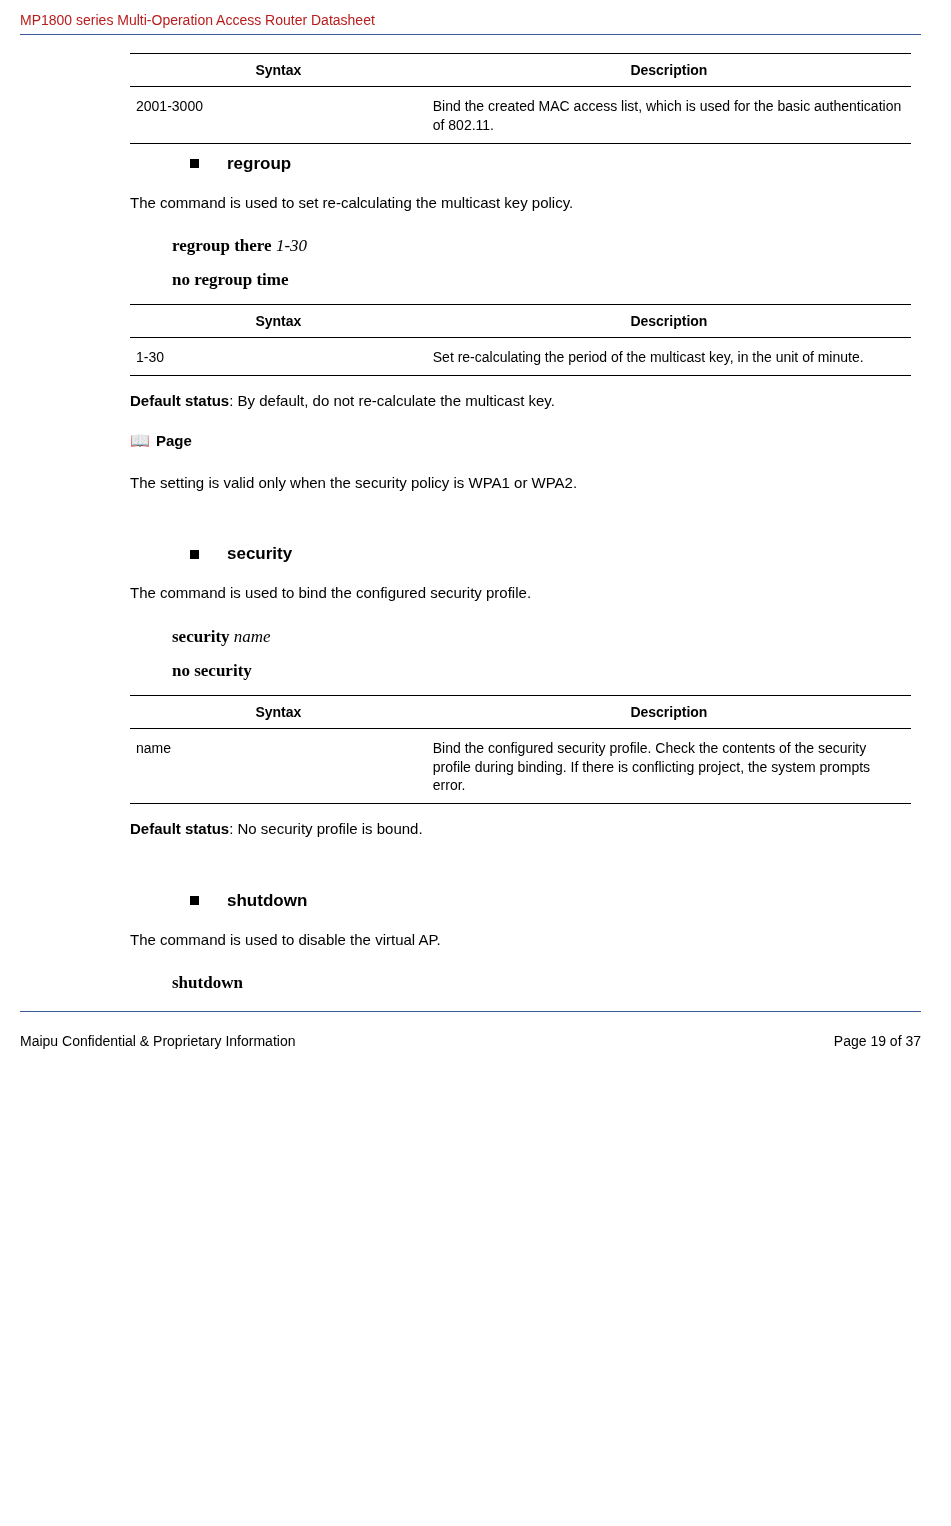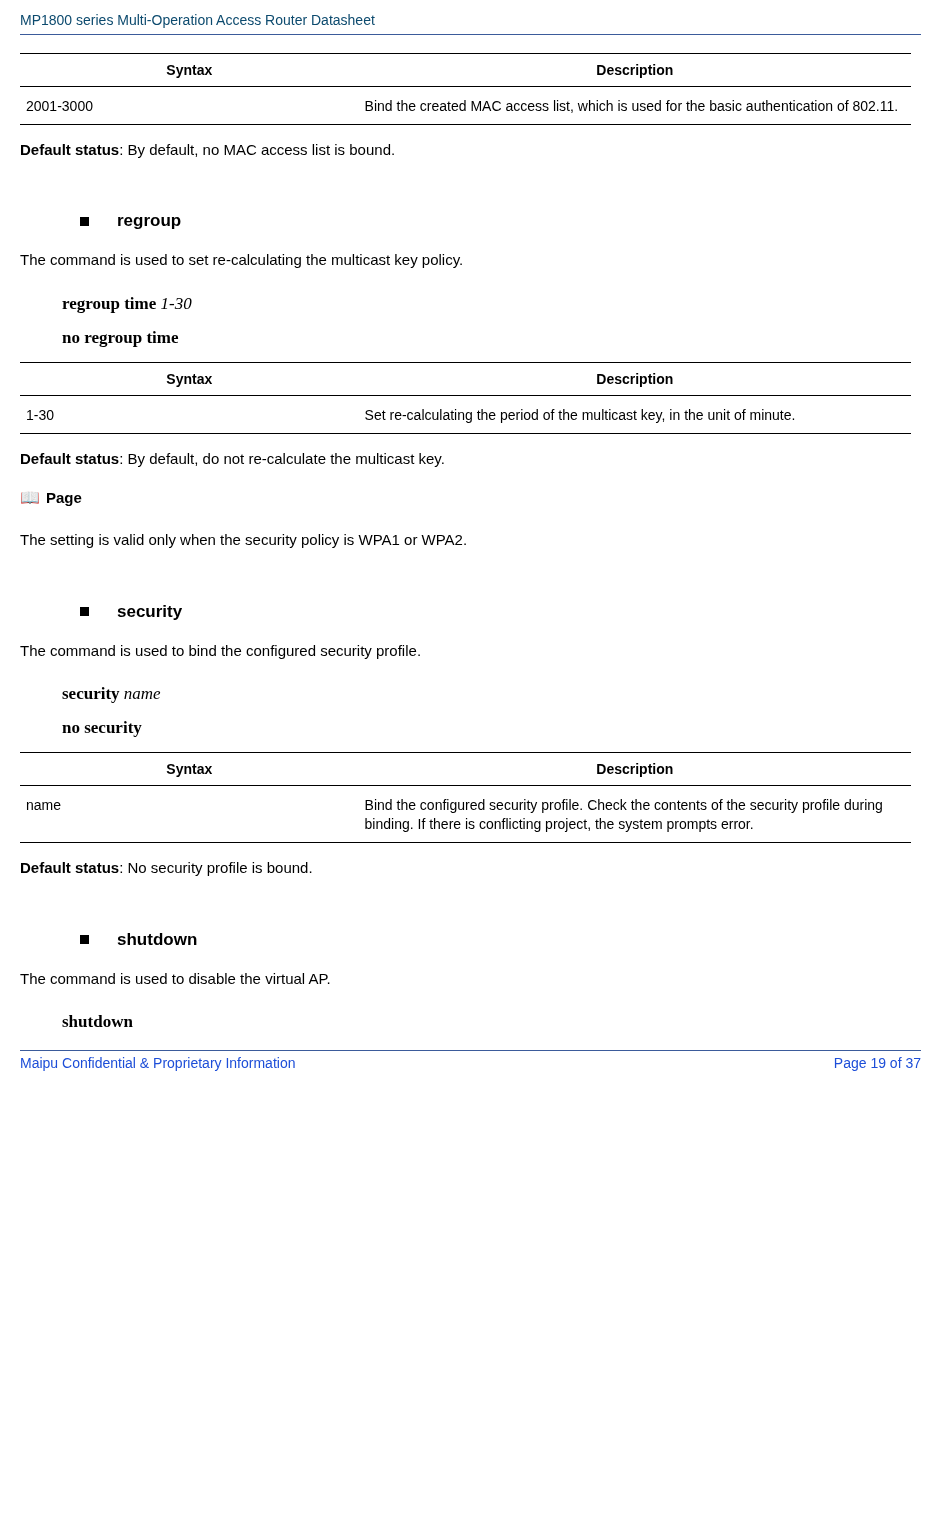--- a/index.html
+++ b/index.html
@@ -7,27 +7,28 @@
     padding: 0;
     font-family: Verdana, Geneva, sans-serif;
     background: #fff;
     color: #000;
     width: 951px;
   }
   .page {
     padding: 12px 30px 20px 20px;
   }
   .header {
-    color: #0c4a6e;
+    color: #b91c1c;
     font-size: 14px;
     border-bottom: 1.5px solid #3b5b9b;
     padding-bottom: 6px;
     margin-bottom: 18px;
   }
   .content-block {
+    margin-left: 110px;
     margin-right: 10px;
   }
   table.cmd-table {
     border-collapse: collapse;
     width: 100%;
     font-size: 14px;
   }
   table.cmd-table th {
     font-weight: bold;
     text-align: center;
@@ -86,23 +87,23 @@
   }
   .note-head .book {
     font-family: Arial, sans-serif;
     font-size: 16px;
     margin-right: 6px;
   }
   .footer {
     display: flex;
     justify-content: space-between;
     border-top: 1px solid #3b5b9b;
-    color: #1d4ed8;
+    color: #000000;
     font-size: 14px;
-    padding-top: 4px;
+    padding-top: 21px;
     margin-top: 18px;
   }
 </style>
 </head>
 <body>
 
 <div class="page">
 
   <div class="header">MP1800 series Multi-Operation Access Router Datasheet</div>
 
@@ -116,33 +117,30 @@
         </tr>
       </thead>
       <tbody>
         <tr>
           <td>2001-3000</td>
           <td style="font-style:normal">Bind the created MAC access list, which is used for the basic authentication of 802.11.</td>
         </tr>
       </tbody>
     </table>
 
-    <p class="default-status">
-      <strong>Default status</strong><span>: By default, no MAC access list is bound.</span>
-    </p>
 
     <div class="bullet-heading">
       <span class="sq"></span>
       <span>regroup</span>
     </div>
 
     <p class="body-text">The command is used to set re-calculating the multicast key policy.</p>
 
     <p class="cmd-syntax">
-      <span class="kw">regroup time </span><span class="arg">1-30</span>
+      <span class="kw">regroup there </span><span class="arg">1-30</span>
     </p>
     <p class="cmd-syntax">
       <span class="kw">no regroup time</span>
     </p>
 
     <table class="cmd-table">
       <thead>
         <tr>
           <th>Syntax</th>
           <th>Description</th>

